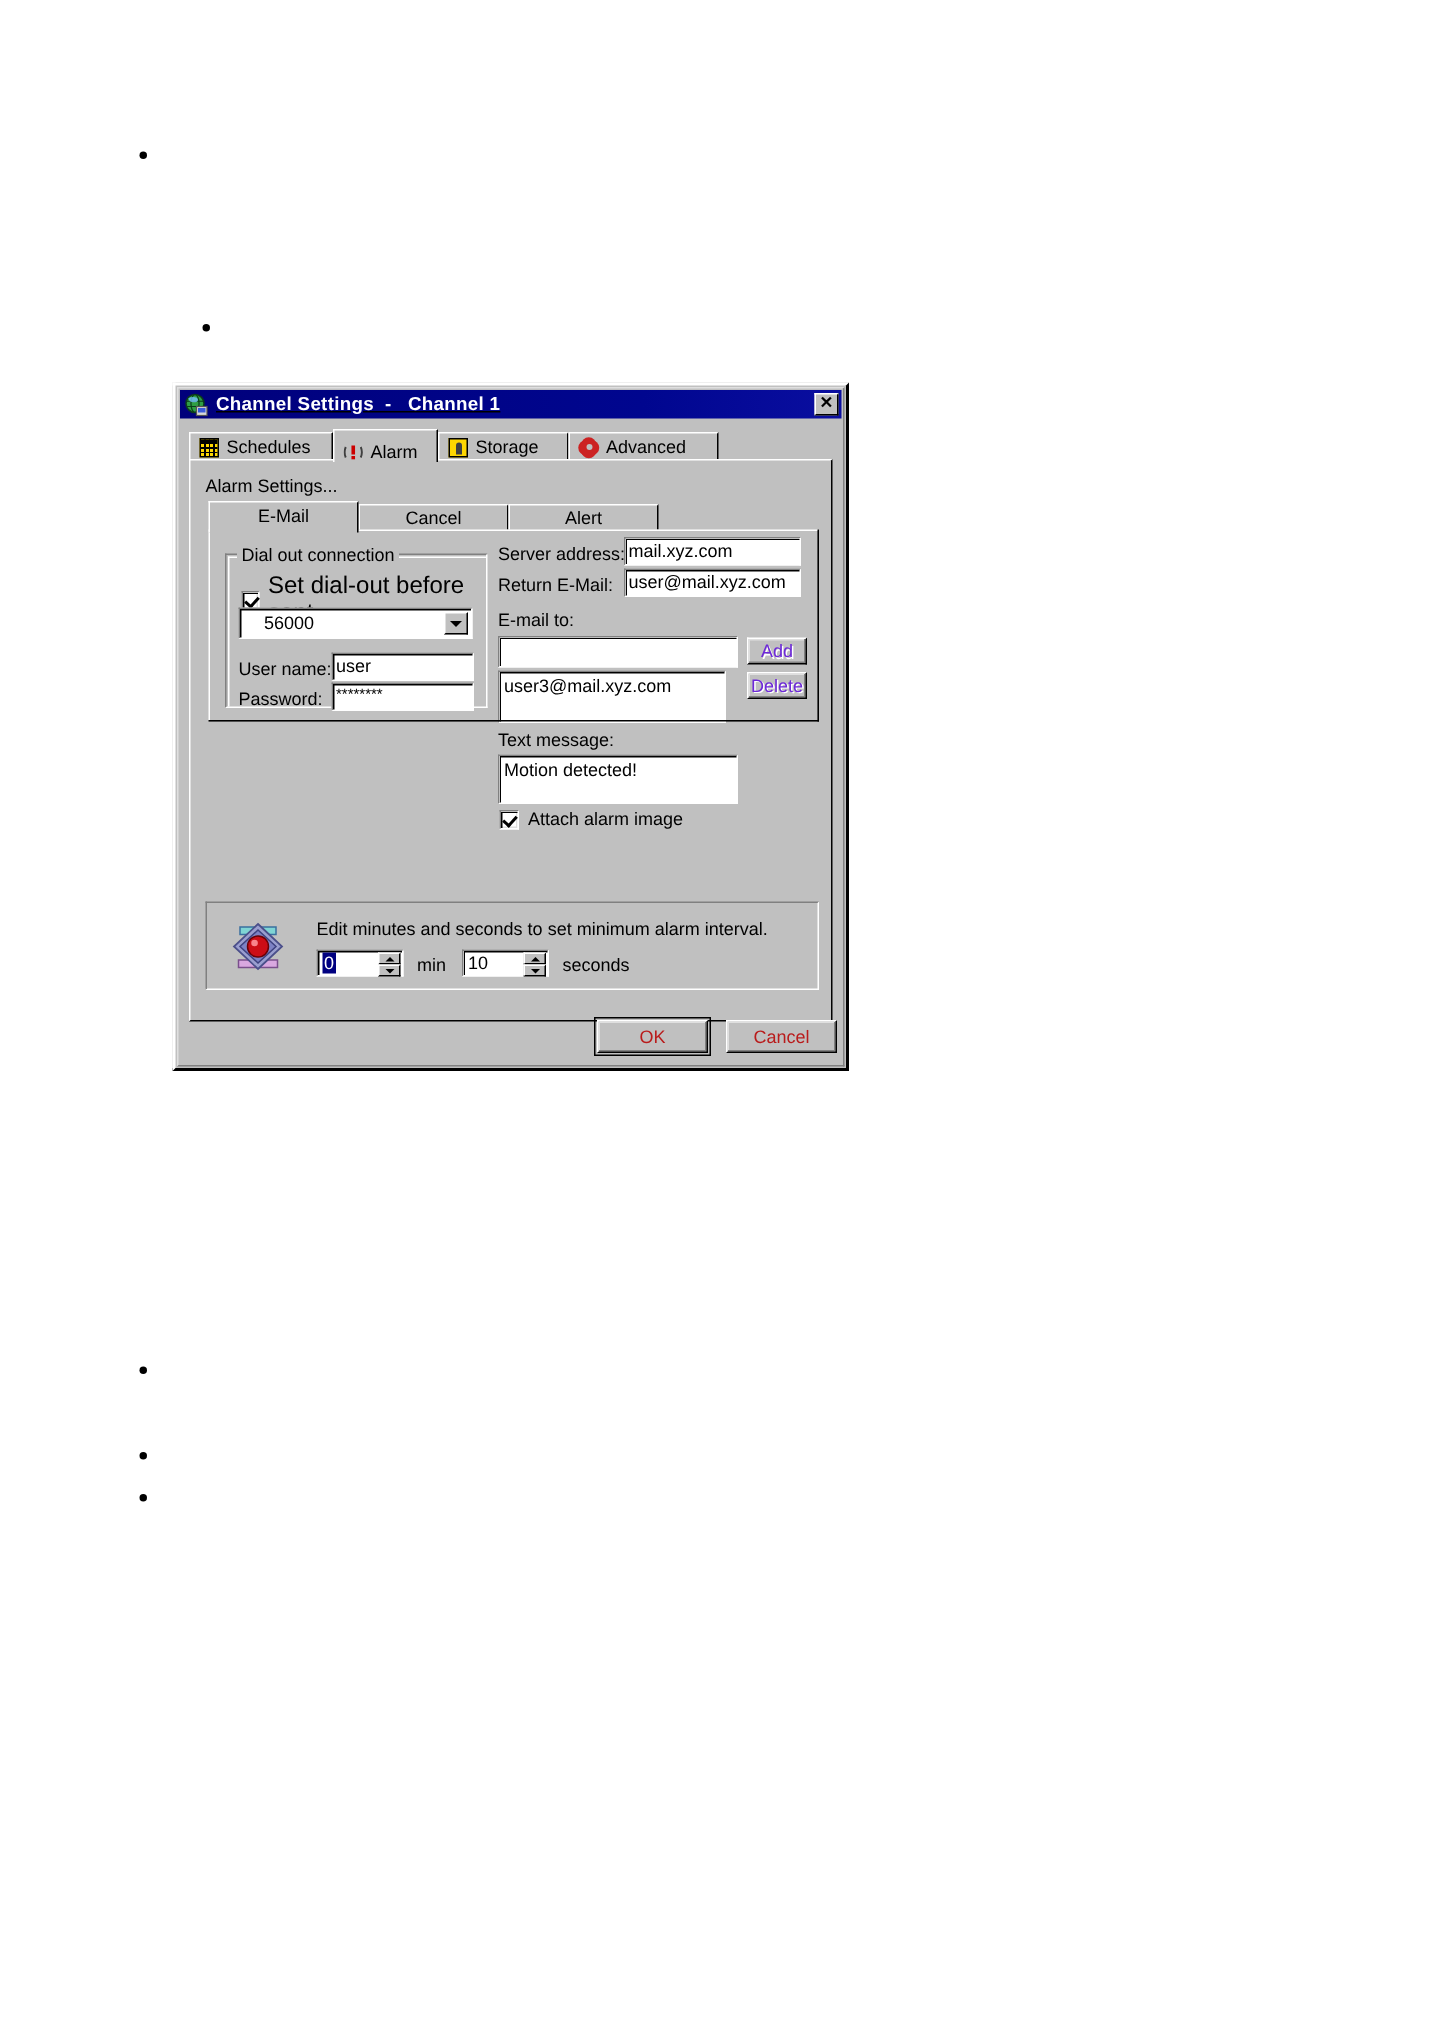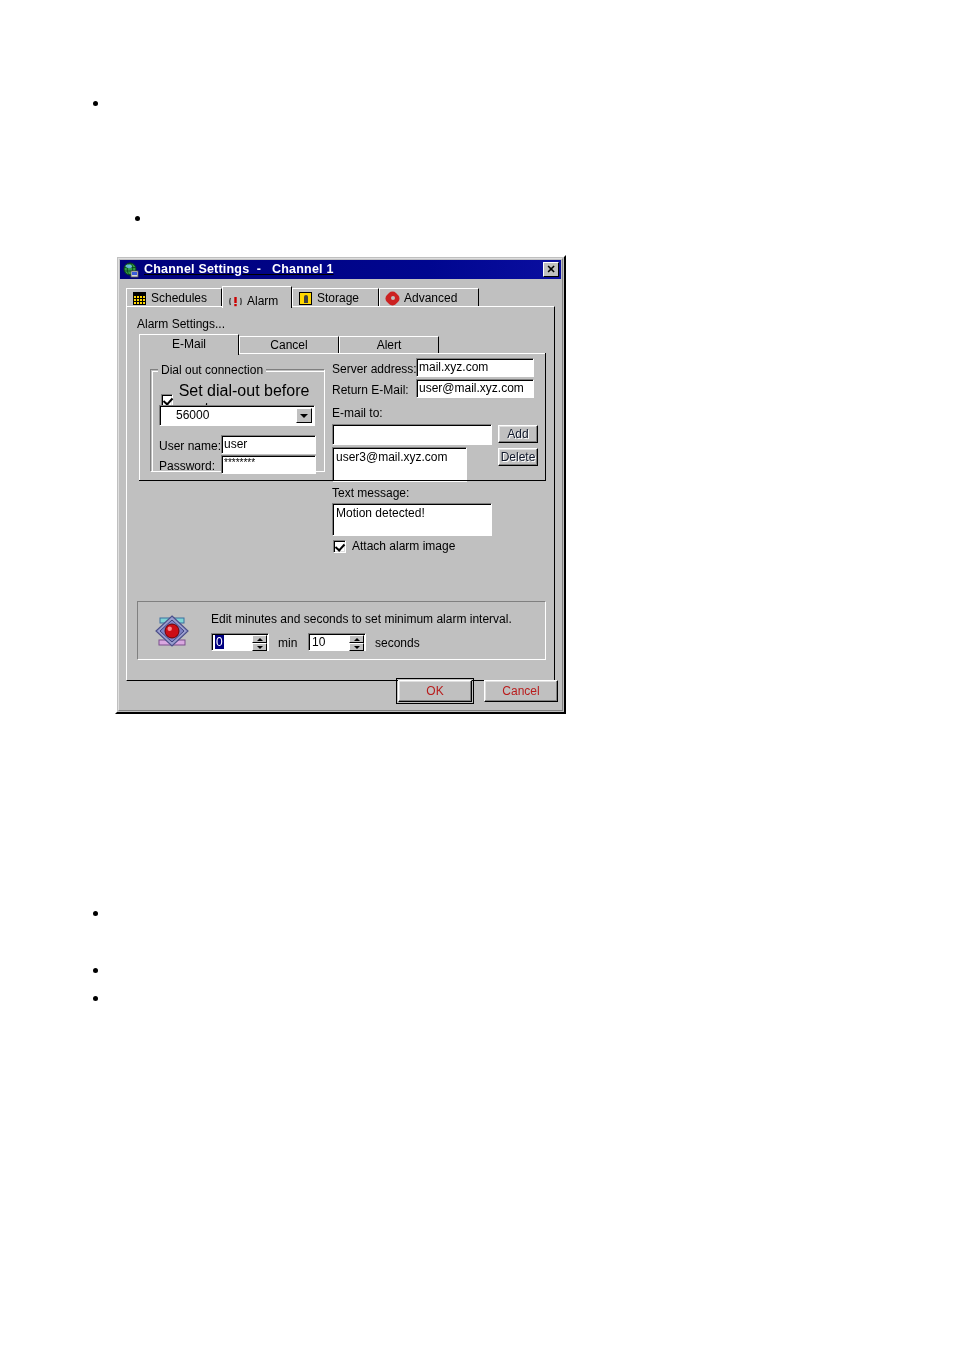--- a/index.html
+++ b/index.html
@@ -391,21 +391,21 @@
     box-shadow: inset -1px -1px 0 #808080, inset 1px 1px 0 #dfdfdf;
     box-sizing: border-box;
     font-family: "Liberation Sans", sans-serif;
     font-size: 12px;
     text-align: center;
     position: absolute;
     cursor: default;
     color: #b91c1c;
   }
   .btn.disabled {
-    color: #0f172a;
+    color: #6d28d9;
     text-shadow: 1px 1px 0 #ffffff;
   }
 
   .label {
     position: absolute;
     font-size: 12px;
     white-space: nowrap;
   }
 
   
@@ -620,21 +620,21 @@
     <div class="textbox" style="left:276px;top:4px;width:118px;height:19px;">mail.xyz.com</div>
 
     <div class="label" style="left:192px;top:29px;">Return E-Mail:</div>
     <div class="textbox" style="left:276px;top:25px;width:118px;height:19px;">user@mail.xyz.com</div>
 
     <div class="label" style="left:192px;top:52px;">E-mail to:</div>
 
     <div class="textbox" style="left:192px;top:70px;width:160px;height:21px;"></div>
     <div class="btn disabled" style="left:358px;top:71px;width:40px;height:18px;line-height:16px;">Add</div>
 
-    <div class="listbox" style="left:192px;top:93px;width:135px;height:35px;">
+    <div class="listbox" style="left:192px;top:93px;width:152px;height:35px;">
       <div>user3@mail.xyz.com</div>
     </div>
     <div class="btn disabled" style="left:358px;top:94px;width:40px;height:18px;line-height:16px;">Delete</div>
 
     <div class="label" style="left:192px;top:132px;">Text message:</div>
     <div class="listbox" style="left:192px;top:149px;width:160px;height:33px;">
       <div>Motion detected!</div>
     </div>
 
     <div style="position:absolute;left:193px;top:185px;display:flex;align-items:center;">

